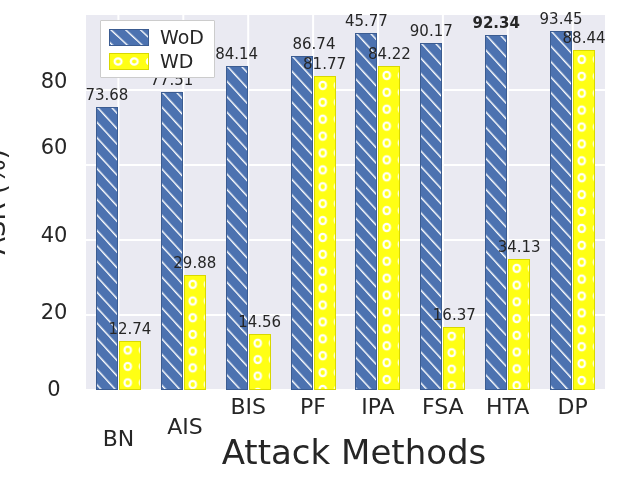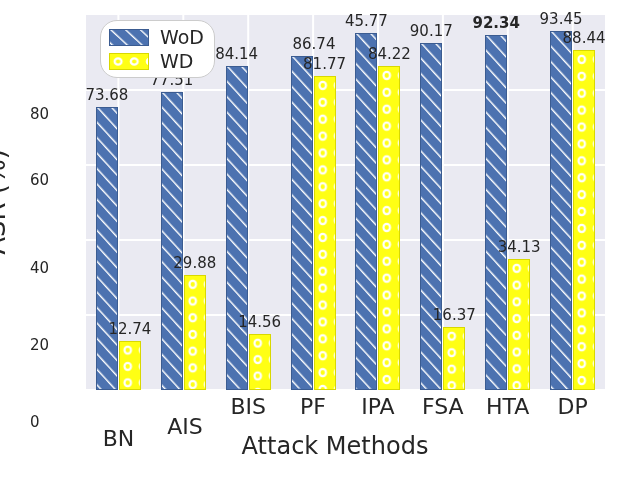--- a/index.html
+++ b/index.html
@@ -73,26 +73,25 @@
     color: #262626;
     white-space: nowrap;
     text-align: center;
     line-height: 1;
   }
 
   
   .ytick-label {
     position: absolute;
     right: 646px;           
-    font-size: 15px;
-    color: #262626;
-    text-align: left;
+    font-size: 21px;
+    color: #262626;
+    text-align: center;
     line-height: 1;
     white-space: nowrap;
-    margin-top: 36px;
   }
   #ylabel {
     position: absolute;
     left: -4px;
     top: 202px;
     transform: translate(-50%, -50%) rotate(-90deg);
     transform-origin: center center;
     font-size: 26px;
     color: #262626;
     white-space: nowrap;
@@ -104,36 +103,36 @@
     top: 396px;
     font-size: 22px;
     color: #262626;
     text-align: center;
     white-space: nowrap;
     transform: translateX(-50%);
     line-height: 1;
   }
   #xlabel {
     position: absolute;
-    left: 335px;
+    left: 354px;
     top: 432px;
     transform: translateX(-50%);
-    font-size: 24px;
+    font-size: 34px;
     color: #262626;
     white-space: nowrap;
   }
 
   
   #legend {
     position: absolute;
     left: 14px;
     top: 5px;
     background: #ffffff;
     border: 1px solid #cccccc;
-    border-radius: 17px;
+    border-radius: 1px;
     padding: 6px 10px 6px 8px;
     display: flex;
     flex-direction: column;
     gap: 4px;
     box-shadow: 0 0 0 0 rgba(0,0,0,0);
     z-index: 20;
   }
   .legend-row {
     display: flex;
     align-items: center;

